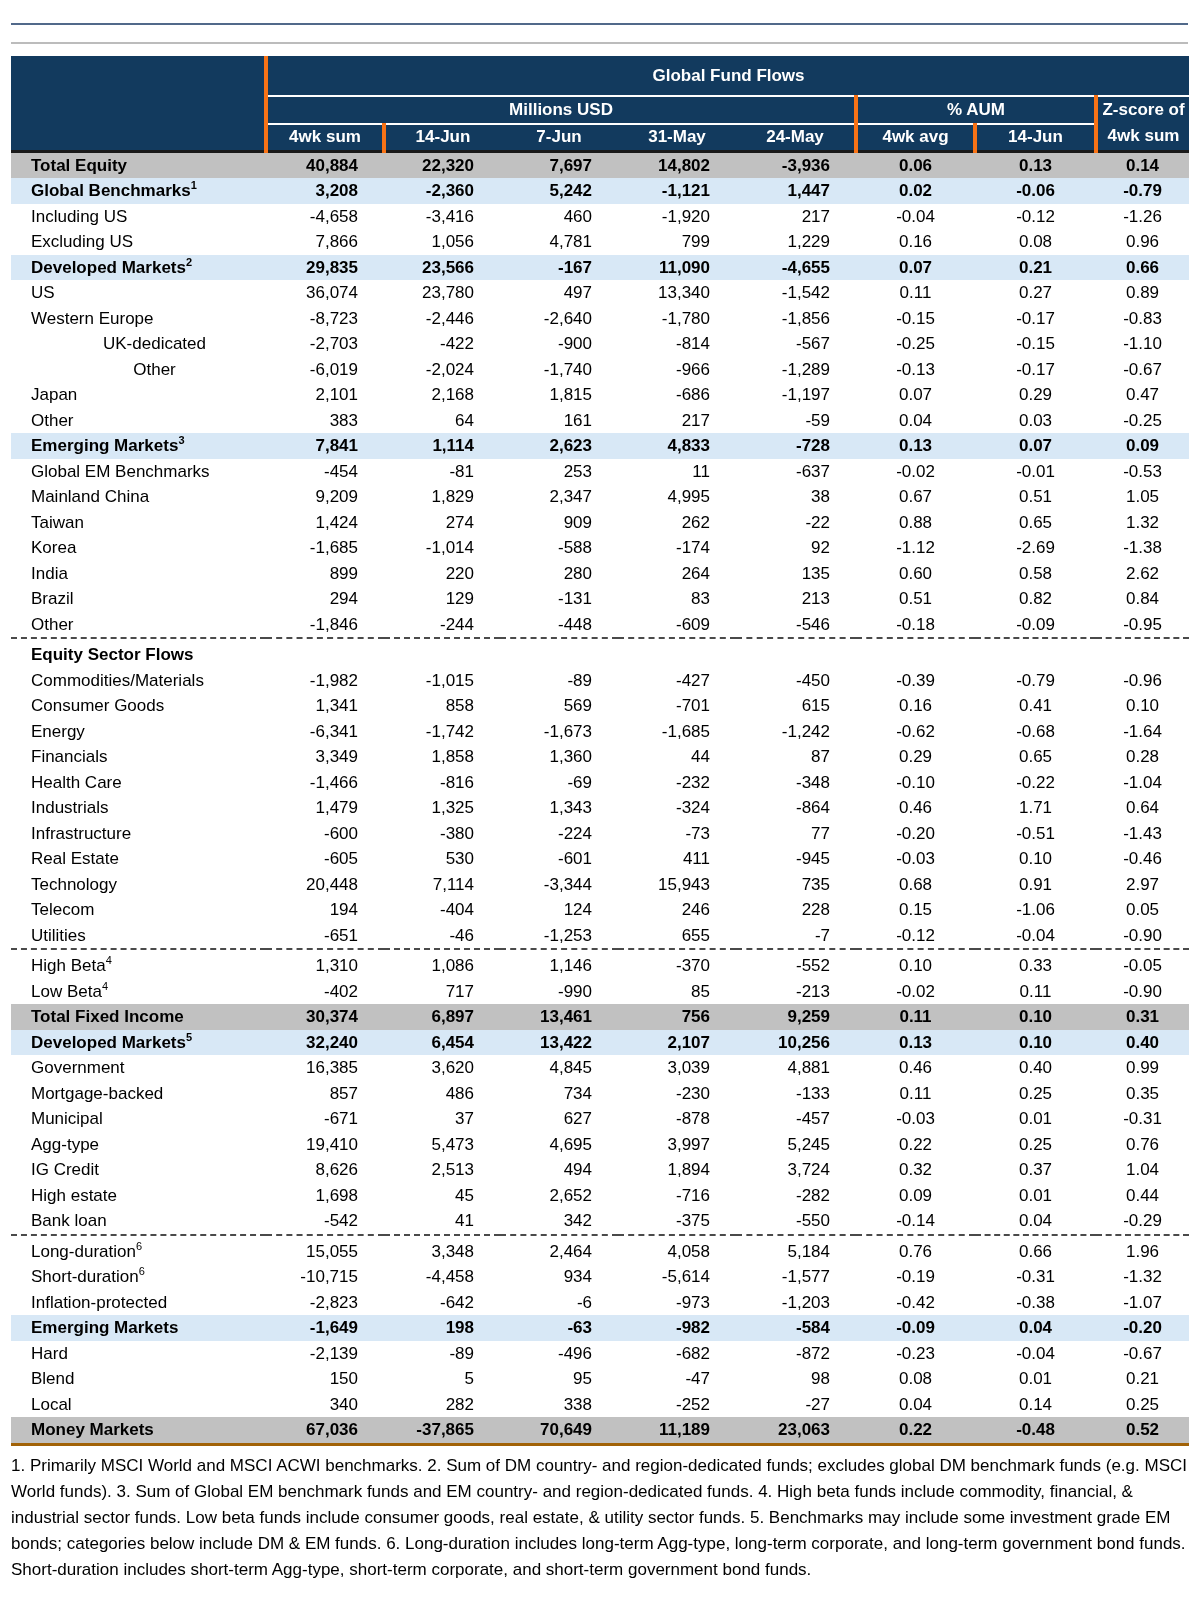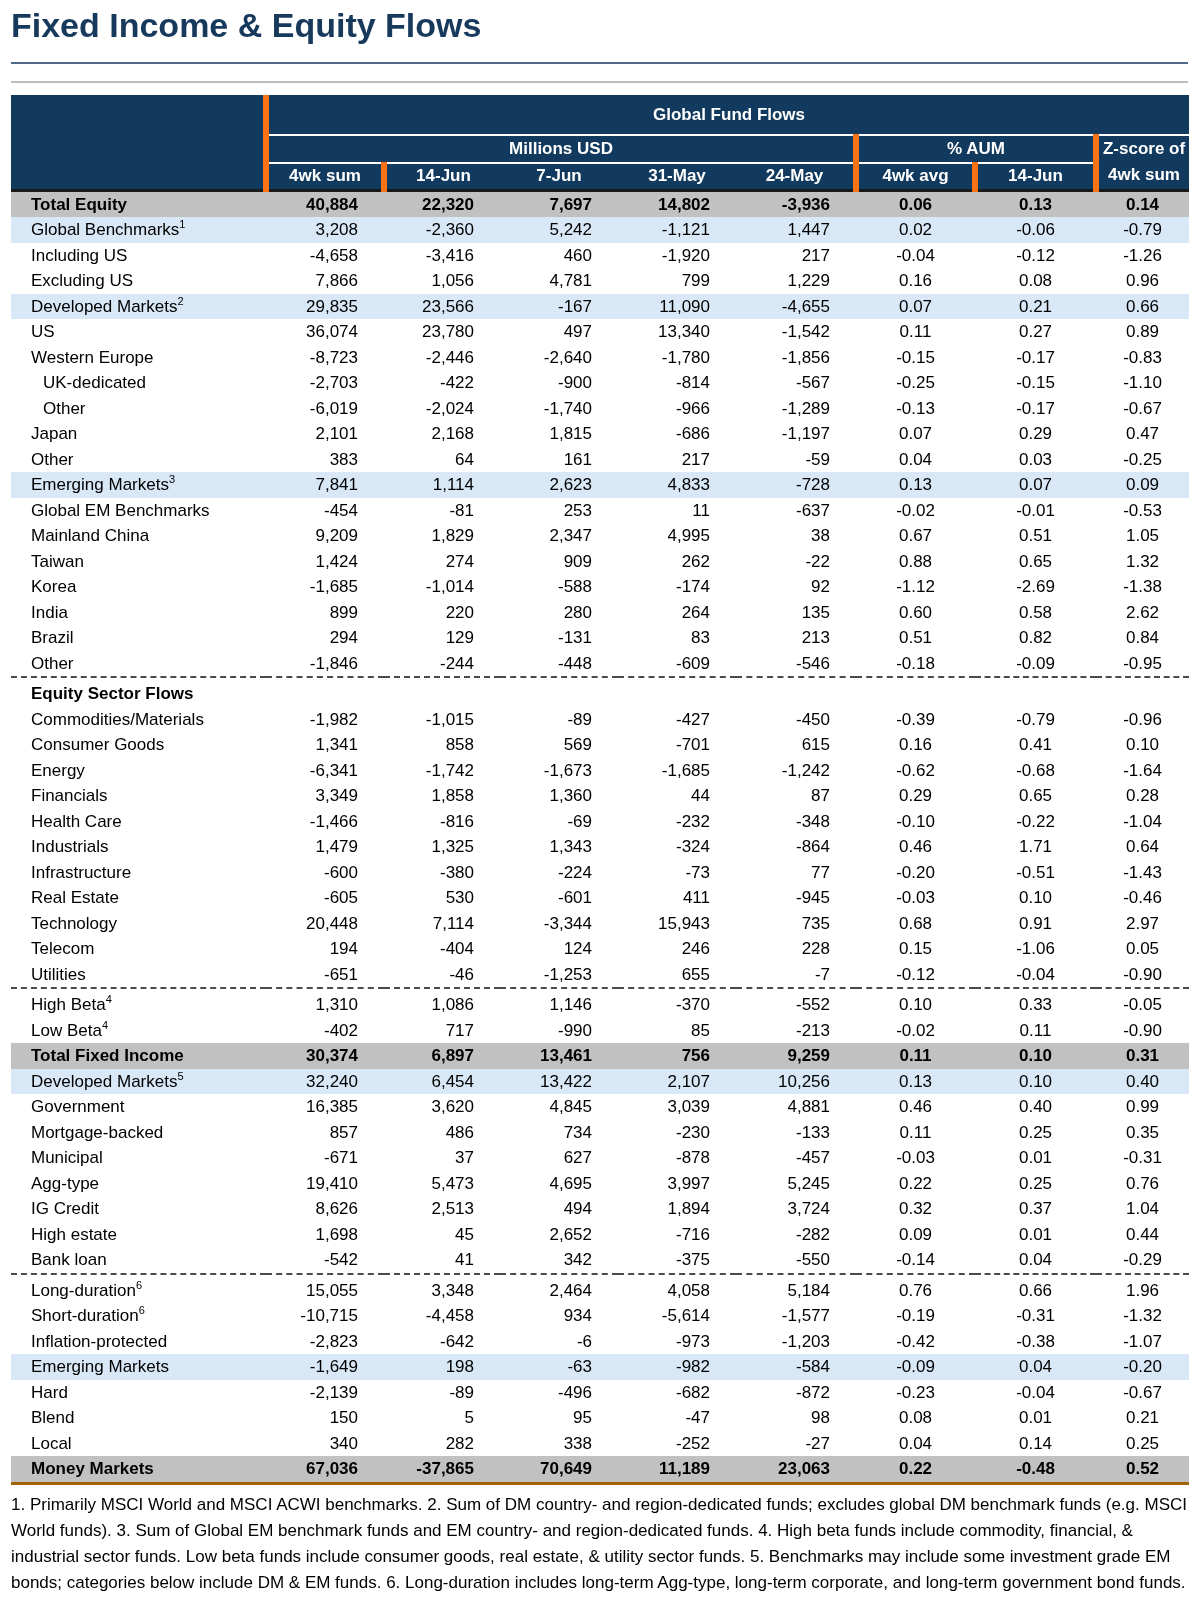--- a/index.html
+++ b/index.html
@@ -35,59 +35,58 @@
     color:#fff;
     font-weight:bold;
     text-align:center;
     vertical-align:middle;
     font-size:17px;
     padding:0;
   }
   th.h-r1{height:40px;}
   th.h-r2{height:28px;}
   th.h-r3{height:27px;}
-  th.w-right{border-right:6px solid #f97316;}
+  th.w-right{border-right:4px solid #f97316;}
   th.w-bottom{border-bottom:2px solid #fff;}
   th.hdr-black{border-bottom:3px solid #1a1a1a;}
   th.zcell{line-height:26px;}
 
   tbody td{
     height:25.5px;
     line-height:25.5px;
     vertical-align:middle;
     padding:0;
     white-space:nowrap;
   }
   td.label{text-align:left;padding-left:20px;}
-  td.label.indent{padding-left:32px;}
+  td.label.indent{padding-left:32px;text-align:center;}
   td.num{text-align:right;padding-right:26px;}
   td.ratio{text-align:center;}
   sup{font-size:11px;line-height:0;}
 
   tr.row-gray td{background:var(--gray-row);font-weight:bold;}
-  tr.row-blue td{background:var(--blue-row);font-weight:normal;}
+  tr.row-blue td{background:var(--blue-row);font-weight:bold;}
   tr.row-section td{font-weight:bold;margin-left:29px;}
   tr.sep-row td{height:4px;line-height:4px;border-top:2px dashed #4a4a4a;}
   tbody tr:last-child td{border-bottom:3px solid #a16207;}
 
   .footnotes{
     margin-top:7px;
     width:1178px;
     font-size:17px;
     line-height:26px;
     color:#000;
     text-align:left;
   }
 </style>
 </head>
 <body>
 
 <div class="page">
 
-  <div class="page-title">Fixed Income &amp; Equity Flows</div>
   <div class="rule-navy"></div>
   <div class="rule-gray"></div>
 
   <table class="flows">
     <colgroup>
       <col style="width:255px">
       <col style="width:118px">
       <col style="width:116px">
       <col style="width:118px">
       <col style="width:118px">

